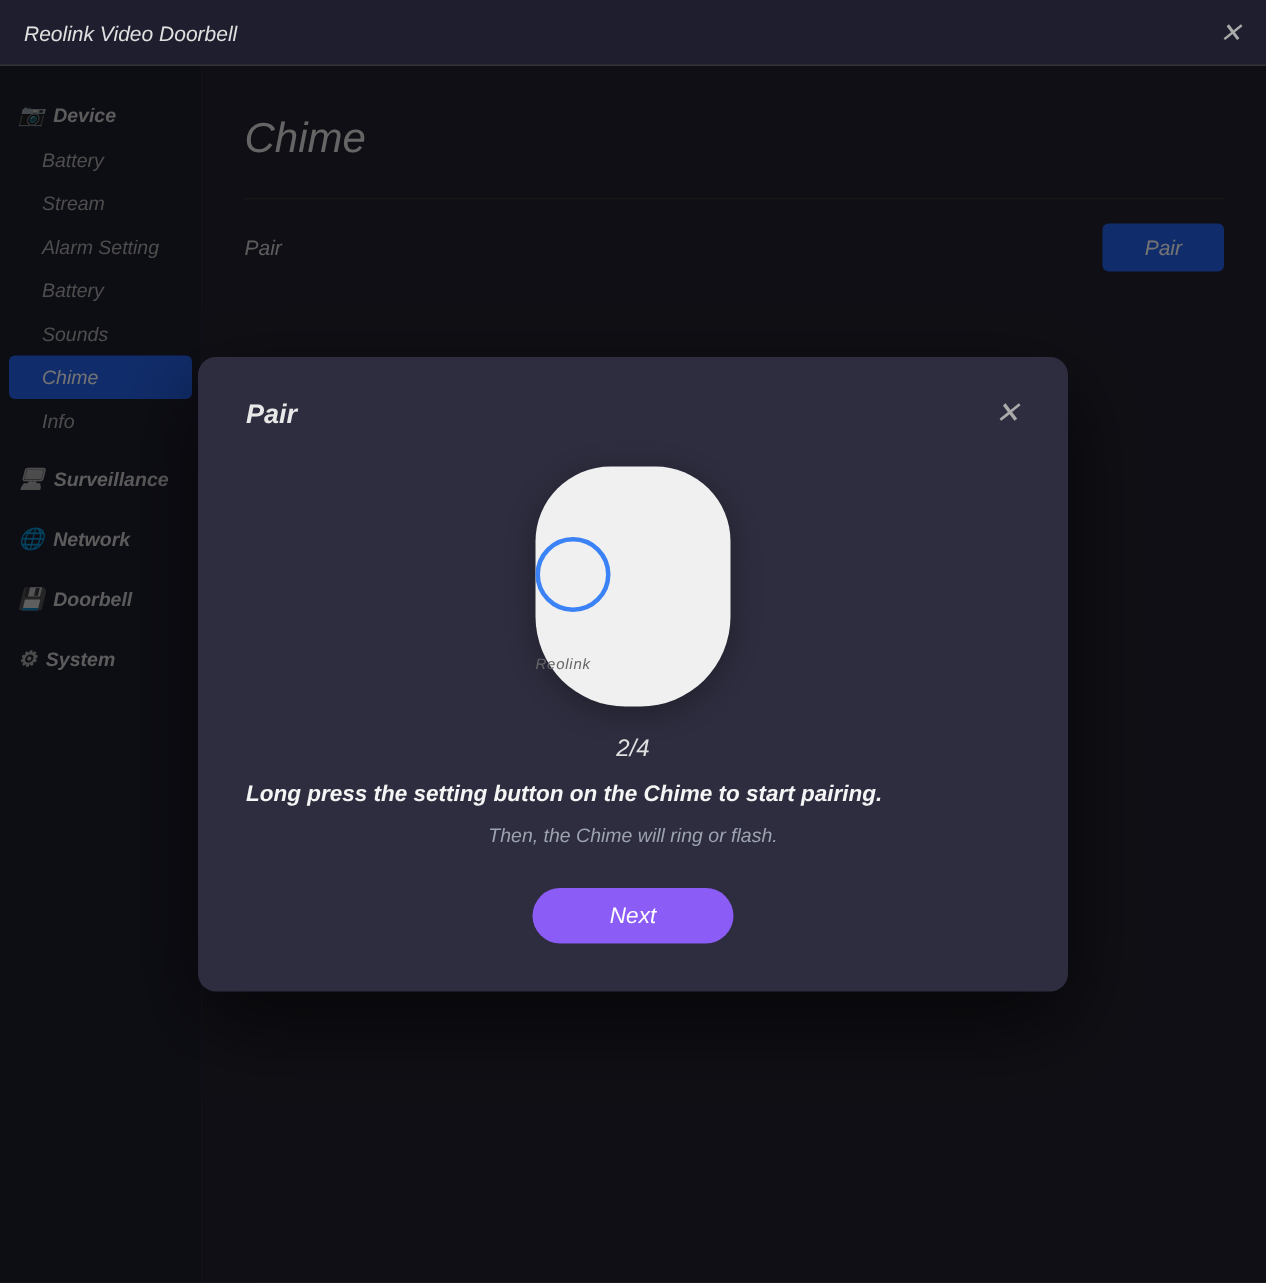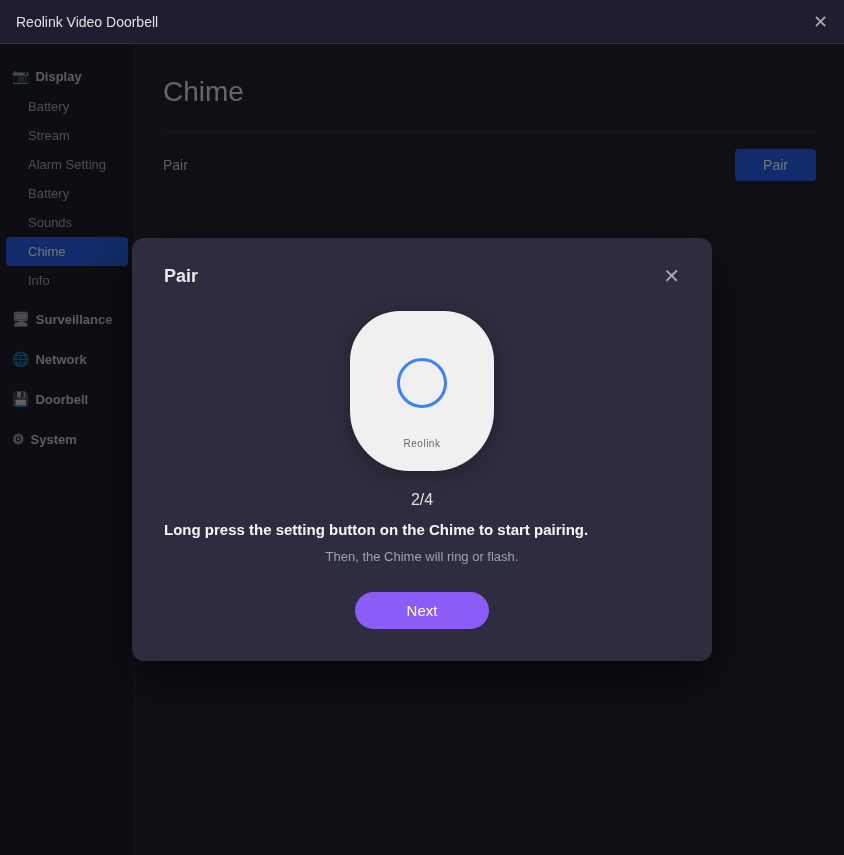--- a/index.html
+++ b/index.html
@@ -1,15 +1,15 @@
 <!DOCTYPE html>
 <html><head>
   <meta charset="utf-8">
   <style>
-    * { box-sizing: border-box; margin: 0; padding: 0; }
+    * { box-sizing: border-box; margin: 0; padding: 0; font-style: italic; }
     body {
       width: 844px;
       height: 855px;
       background: #1a1a2e;
       font-family: -apple-system, BlinkMacSystemFont, 'Segoe UI', sans-serif;
       overflow: hidden;
     }
 
     
     .title-bar {
@@ -153,28 +153,28 @@
       line-height: 1;
     }
 
     
     .chime-illustration {
       display: flex;
       justify-content: center;
       margin-bottom: 20px;
     }
     .chime-device {
-      width: 144px;
+      width: 130px;
       height: 160px;
       background: #f0f0f0;
       border-radius: 50px 50px 60px 60px;
       position: relative;
       display: flex;
       flex-direction: column;
-      align-items: center;
+      align-items: flex-start;
       justify-content: center;
       box-shadow: 0 4px 20px rgba(0,0,0,0.3);
     }
     .chime-button-ring {
       width: 50px;
       height: 50px;
       border-radius: 50%;
       border: 3px solid #3b82f6;
       background: transparent;
       margin-bottom: 16px;
@@ -233,21 +233,21 @@
   <button class="title-bar-close">✕</button>
 </div>
 
 <div class="main-layout">
 
   <nav class="sidebar">
 
     <div class="sidebar-section">
       <div class="sidebar-section-header">
         <span class="icon">📷</span>
-        <span>Display</span>
+        <span>Device</span>
       </div>
       <div class="sidebar-item">Battery</div>
       <div class="sidebar-item">Stream</div>
       <div class="sidebar-item">Alarm Setting</div>
       <div class="sidebar-item">Battery</div>
       <div class="sidebar-item">Sounds</div>
       <div class="sidebar-item active">Chime</div>
       <div class="sidebar-item">Info</div>
     </div>
 

